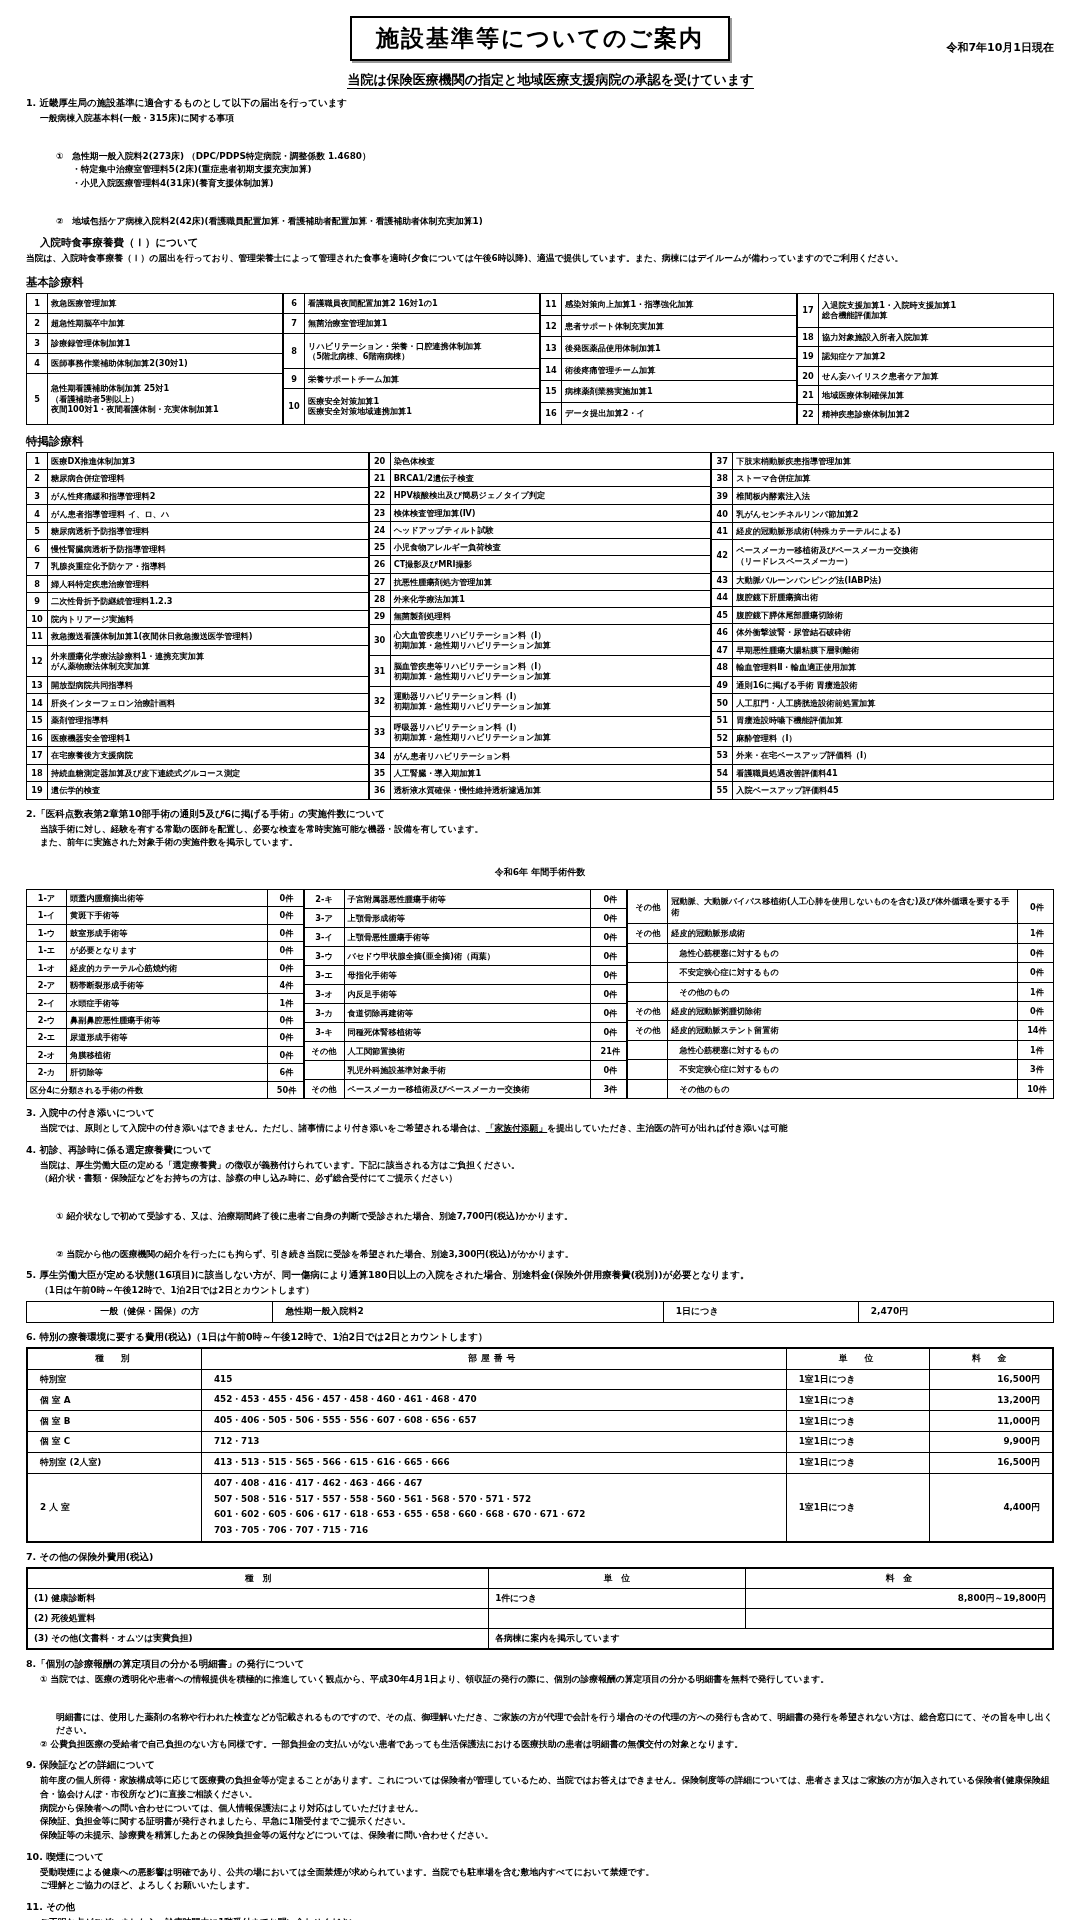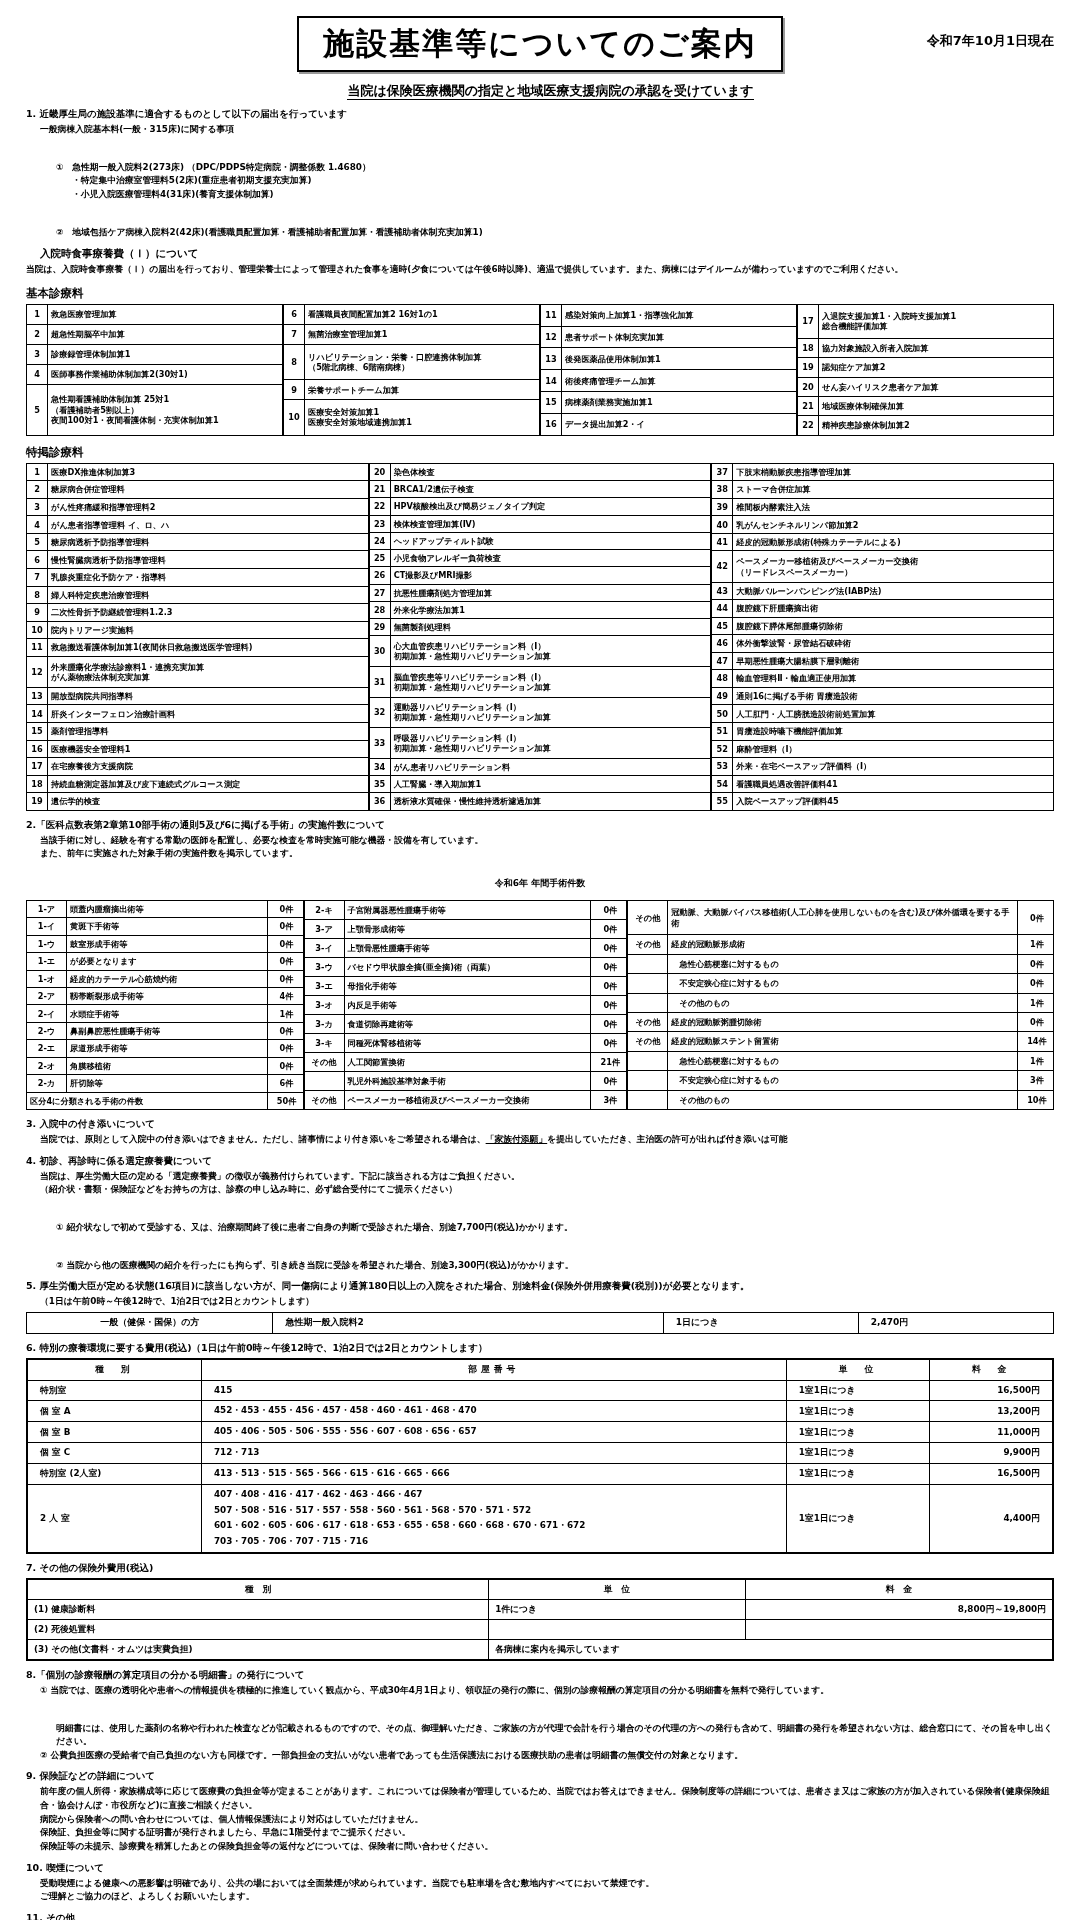--- a/index.html
+++ b/index.html
@@ -1,22 +1,22 @@
 <!DOCTYPE html>
 <html><head>
 <meta charset="utf-8">
 <style>
   *{box-sizing:border-box;}
   html,body{margin:0;padding:0;}
   body{width:1080px;height:1920px;background:#fff;color:#000;
        font-family:"DejaVu Sans","Liberation Sans",sans-serif;font-weight:bold;}
   .page{width:1080px;height:1920px;padding:10px 26px 0;position:relative;overflow:hidden;}
   .hdr{position:relative;text-align:center;margin-top:6px;}
-  .title-box{display:inline-block;border:2px solid #000;box-shadow:2px 2px 0 #999;padding:5px 24px;font-size:31px;letter-spacing:2px;}
-  .date{position:absolute;right:0;top:16px;font-size:13px;}
+  .title-box{display:inline-block;border:2px solid #000;box-shadow:2px 2px 0 #999;padding:5px 24px;font-size:23px;letter-spacing:2px;}
+  .date{position:absolute;right:0;top:24px;font-size:11px;}
   .subtitle{text-align:center;font-size:13px;margin:10px 0 6px;}
   .subtitle span{border-bottom:1.5px solid #000;padding-bottom:1px;margin-left:21px;}
   .sec-title{font-size:9.5px;margin:8px 0 2px;}
   .body-text{font-size:8.8px;line-height:1.55;}
   .ind1{padding-left:14px;}
   .ind2{padding-left:30px;margin-top:24px;}
   .ind3{padding-left:46px;}
   .tbl-head{font-size:11.5px;margin:9px 0 3px;}
   .grp{display:flex;align-items:stretch;}
   table{border-collapse:collapse;width:100%;height:100%;}

